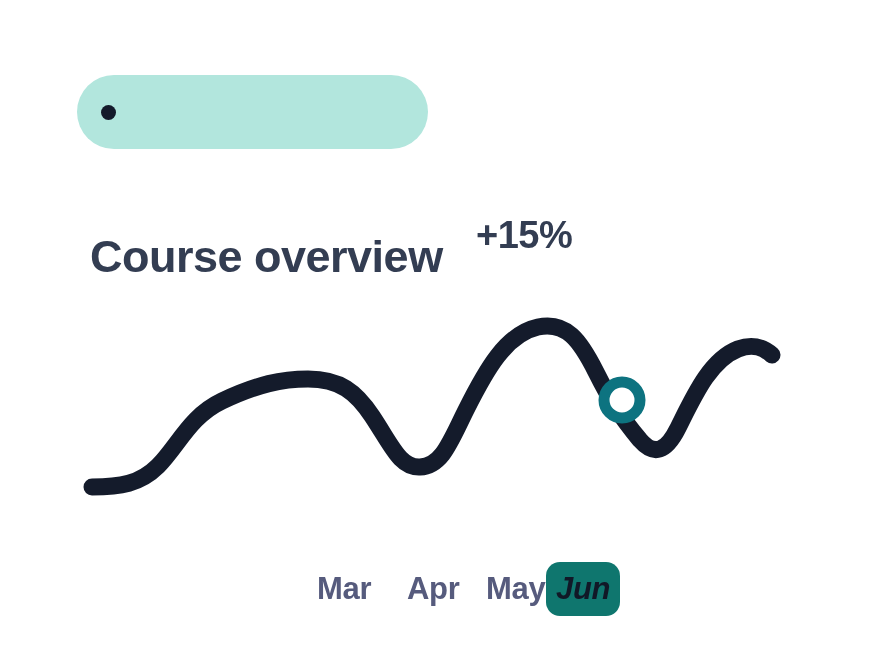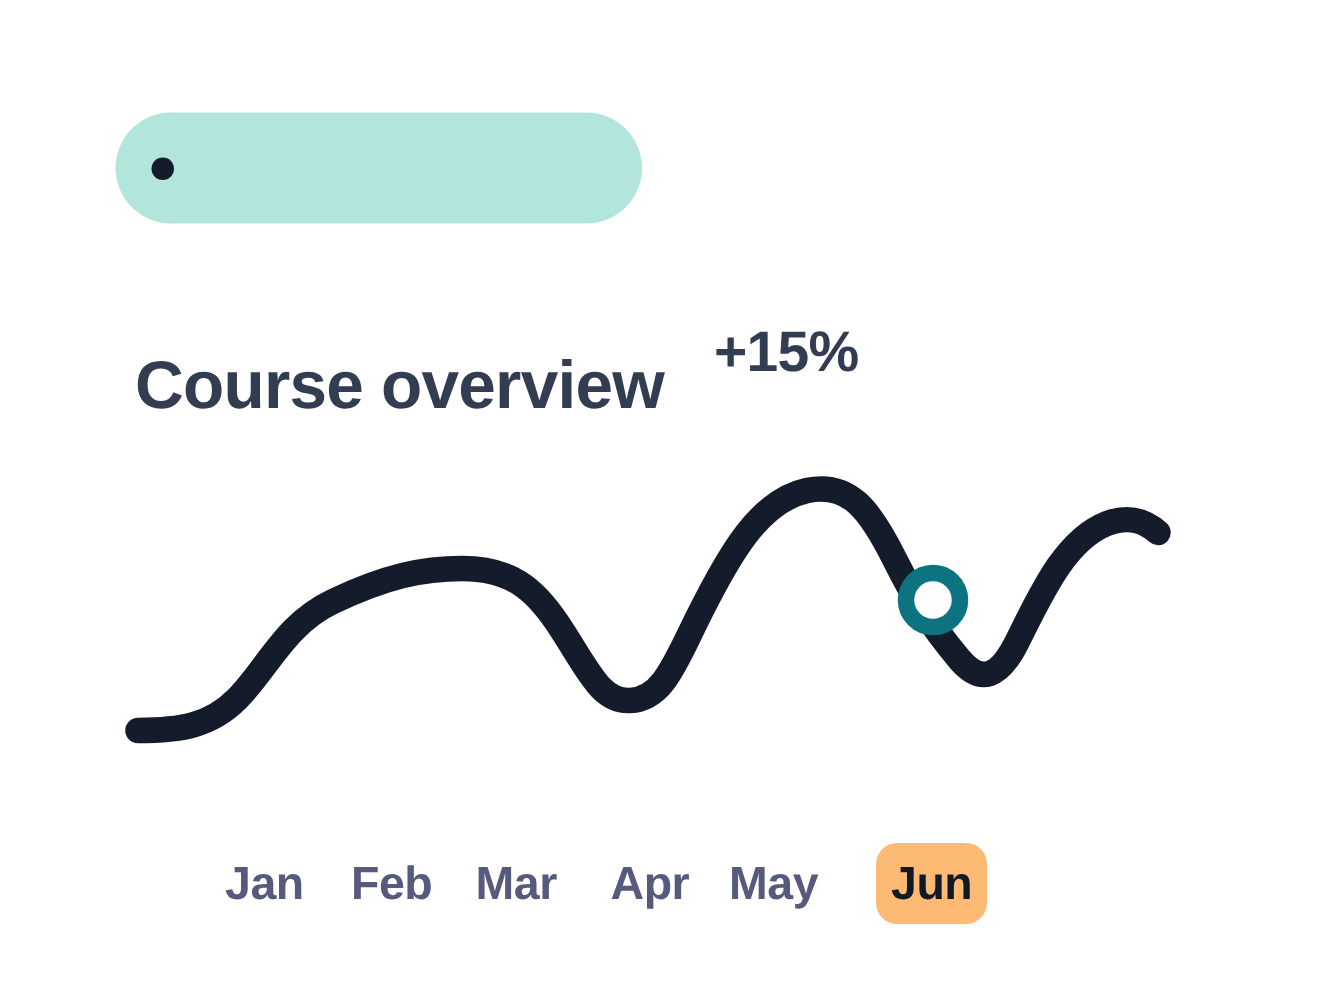--- a/index.html
+++ b/index.html
@@ -140,33 +140,27 @@
   </div>
 
   <div class="chart-wrap">
     <svg class="chart-svg" width="888" height="672" viewBox="0 0 888 672" xmlns="http://www.w3.org/2000/svg">
       <path id="chart-line" fill="none" stroke="#141b2b" stroke-width="17" stroke-linecap="round" stroke-linejoin="round" d="M 92 487 C 120 487 140 484 158 466 C 178 446 190 416 222 401 C 258 384 282 379 308 379 C 340 379 356 392 372 416 C 392 446 400 468 420 467 C 442 466 450 442 466 410 C 486 370 506 334 538 327 C 566 321 580 340 596 372 C 610 400 620 416 640 440 C 654 456 666 452 678 428 C 694 396 710 360 738 349 C 754 343 764 348 772 355"></path>
       <circle id="chart-marker" cx="622" cy="400" r="18" fill="#ffffff" stroke="#0d7380" stroke-width="11"></circle>
     </svg>
   </div>
 
   <div class="months">
-    <div class="month" style="left: 0px; color: rgb(86, 91, 125);">
-      <span>Jan</span>
-    </div>
-    <div class="month" style="left: 84px; color: rgb(86, 91, 125);">
-      <span>Feb</span>
-    </div>
     <div class="month" style="left: 167px; color: rgb(86, 91, 125);">
       <span>Mar</span>
     </div>
     <div class="month" style="left: 336px; color: rgb(86, 91, 125);">
       <span>May</span>
     </div>
     <div class="month" style="left: 257px; color: rgb(86, 91, 125);">
       <span>Apr</span>
     </div>
-    <div class="month active" style="left: 444px; background: #fdba74; color: rgb(17, 24, 39);">
+    <div class="month active" style="left: 406px; background: #0f766e; color: rgb(17, 24, 39); font-style: italic;">
       <span>Jun</span>
     </div>
   </div>
 
 </div>
 
 </body></html>

